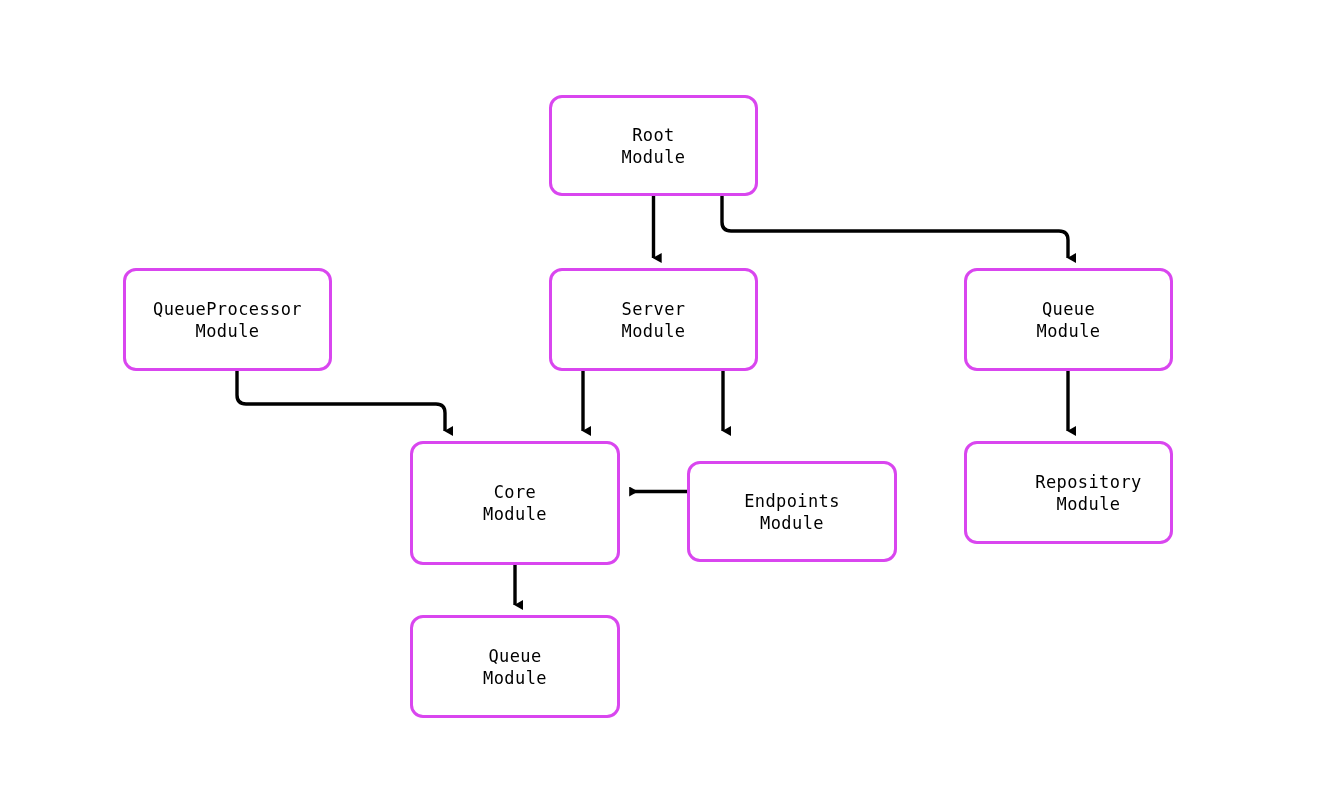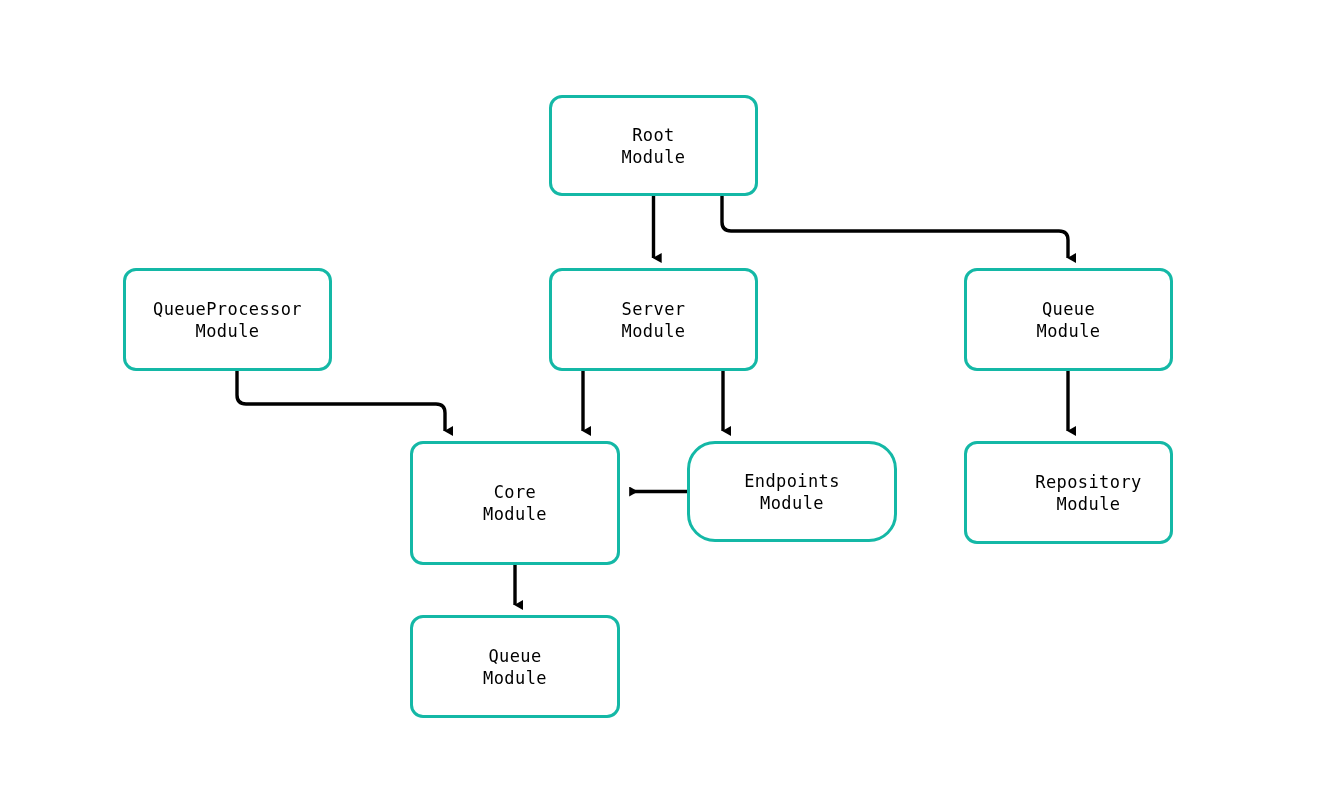--- a/index.html
+++ b/index.html
@@ -31,21 +31,21 @@
     position: absolute;
     left: 0;
     top: 0;
     width: 1337px;
     height: 809px;
   }
   .node {
     position: absolute;
     box-sizing: border-box;
     background: #ffffff;
-    border: 3px solid #14b8a6;
+    border: 3px solid #d946ef;
     border-radius: 13px;
     display: flex;
     flex-direction: column;
     align-items: center;
     justify-content: center;
     text-align: center;
     color: #000000;
     font-family: "DejaVu Sans Mono", "Liberation Mono", monospace;
     font-size: 17px;
     line-height: 22px;
@@ -111,21 +111,21 @@
     <div class="node" style="left:964px; top:268px; width:209px; height:103px;">
       <span class="node-line">Queue</span>
       <span class="node-line">Module</span>
     </div>
 
     <div class="node" style="left:410px; top:441px; width:210px; height:124px;">
       <span class="node-line">Core</span>
       <span class="node-line">Module</span>
     </div>
 
-    <div class="node" style="left:687px; top:441px; width:210px; height:101px;border-radius:28px;">
+    <div class="node" style="left:687px; top:461px; width:210px; height:101px;">
       <span class="node-line">Endpoints</span>
       <span class="node-line">Module</span>
     </div>
 
     <div class="node" style="left:964px; top:441px; width:209px; height:103px;padding-left:40px;">
       <span class="node-line">Repository</span>
       <span class="node-line">Module</span>
     </div>
 
     <div class="node" style="left:410px; top:615px; width:210px; height:103px;text-align:right;">

